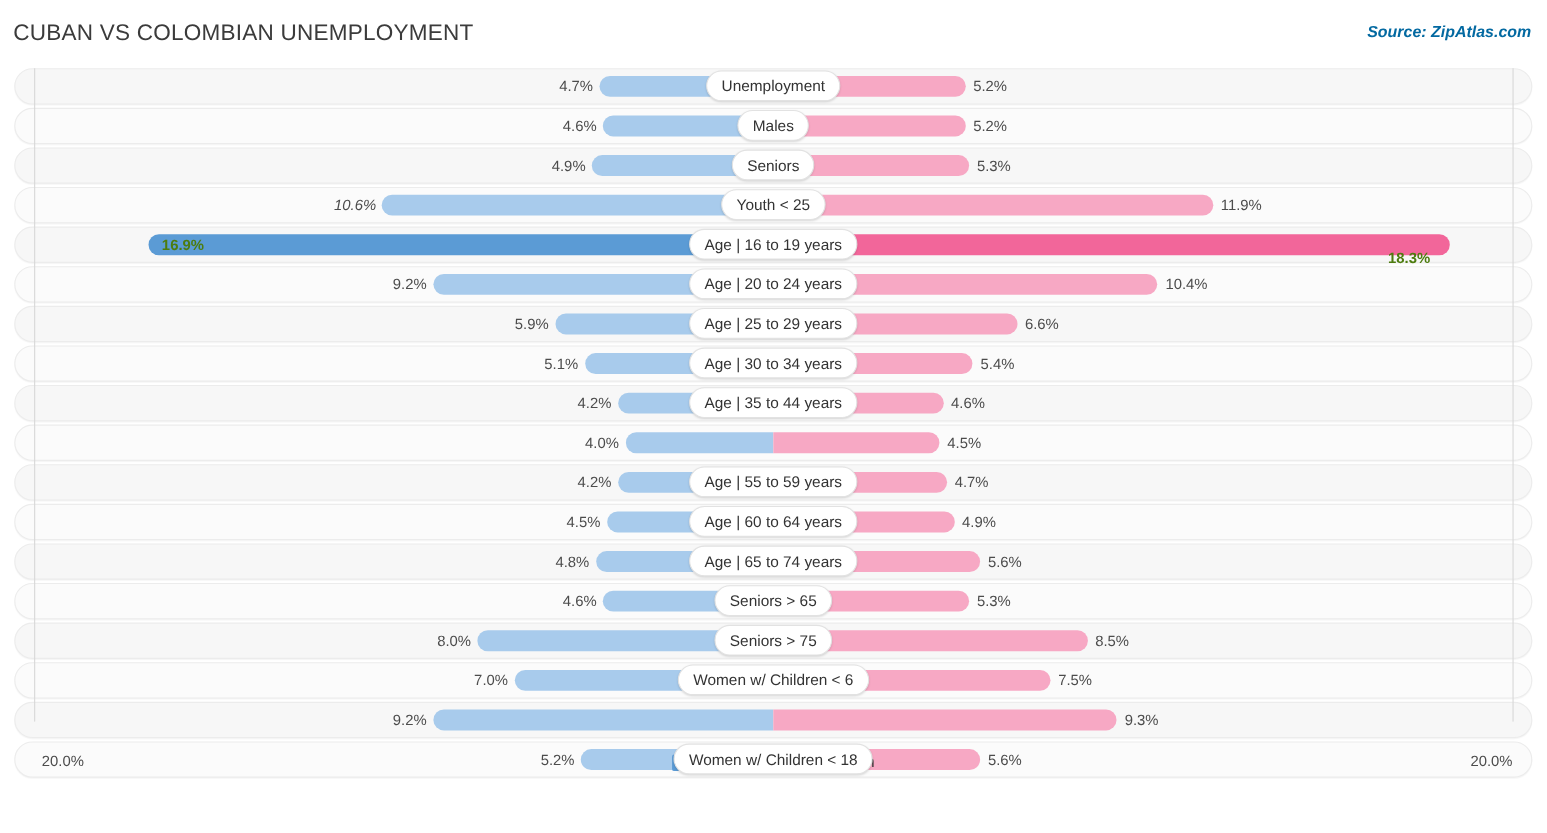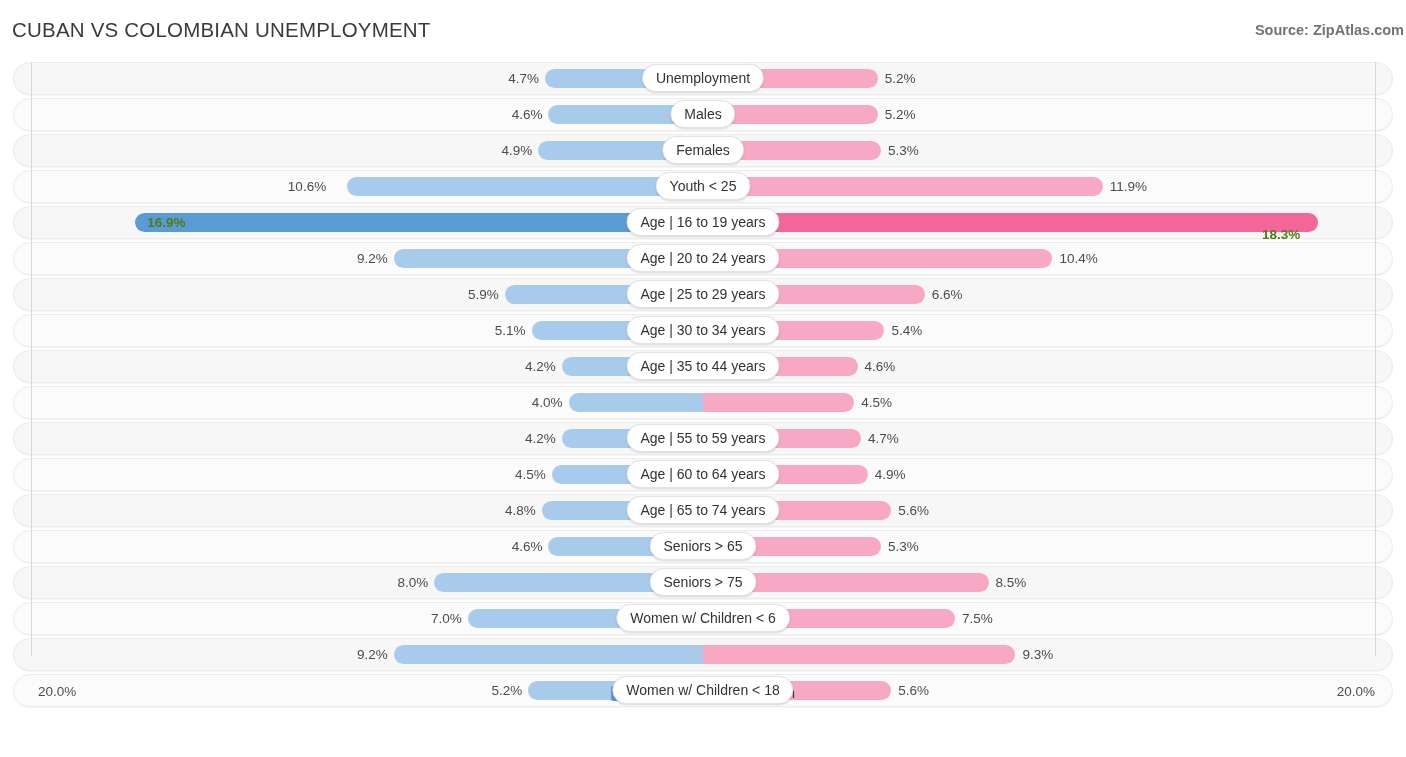--- a/index.html
+++ b/index.html
@@ -20,24 +20,25 @@
   .title {
     position: absolute;
     left: 12px; top: 18px;
     font-size: 20.5px;
     color: #3b3b3b;
     letter-spacing: .2px;
     white-space: nowrap;
   }
   .source {
     position: absolute;
-    right: 2px; top: 22px;
+    right: 14px; top: 22px;
     font-size: 14.5px;
+    font-style: italic;
     font-weight: bold;
-    color: #737373;
+    color: #0369a1;
     white-space: nowrap;
   }
 
   
   .plot {
     position: absolute;
     left: 0; top: 62px;
     width: 1406px;
     height: 655px;
   }
@@ -182,28 +183,28 @@
           <div class="pill">Males</div>
         </div>
         <div class="row">
           <div class="track"></div>
           <div class="bars">
             <div class="bar left" style="background: rgb(168, 203, 236); left: 538.36px; width: 164.64px;"></div>
             <div class="bar right" style="background: rgb(247, 168, 196); left: 703px; width: 178.08px;"></div>
             <div class="val" style="left: 490.36px; text-align: right; width: 42px;">4.9%</div>
             <div class="val" style="left: 888.08px;">5.3%</div>
           </div>
-          <div class="pill">Females</div>
+          <div class="pill">Seniors</div>
         </div>
         <div class="row alt">
           <div class="track"></div>
           <div class="bars">
             <div class="bar left" style="background: rgb(168, 203, 236); left: 346.84px; width: 356.16px;"></div>
             <div class="bar right" style="background: rgb(247, 168, 196); left: 703px; width: 399.84px;"></div>
-            <div class="val" style="left: 286px; text-align: center; width: 42px;">10.6%</div>
+            <div class="val" style="left: 300px; text-align: right; width: 42px; font-style: italic;">10.6%</div>
             <div class="val" style="left: 1109.84px;">11.9%</div>
           </div>
           <div class="pill">Youth &lt; 25</div>
         </div>
         <div class="row">
           <div class="track"></div>
           <div class="bars">
             <div class="bar left" style="background: rgb(91, 155, 213); left: 135.16px; width: 567.84px;"></div>
             <div class="bar right" style="background: rgb(242, 102, 154); left: 703px; width: 614.88px;"></div>
             <div class="val inside" style="left: 147.16px;">16.9%</div>

